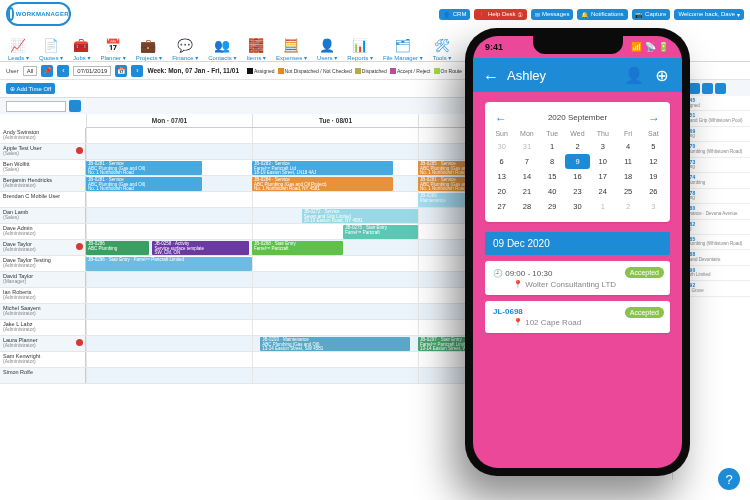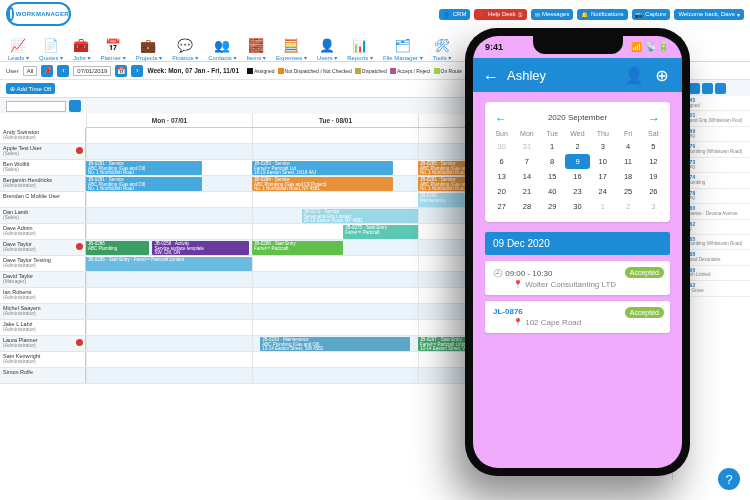--- a/index.html
+++ b/index.html
@@ -48,21 +48,21 @@
 
   
   .rside { position:absolute; right:0; top:80px; width:78px; height:400px; background:#fff; border-left:1px solid #ddd;}
   .rside .filter { height:16px; background:#f3f7fb; display:flex; align-items:center; padding:2px 3px; gap:2px;}
   .rside .filter div{ width:11px;height:11px;background:#1d8bd6;border-radius:2px;}
   .rside .item { padding:2px 3px; font-size:5px; color:#1d8bd6; border-bottom:1px solid #eee; line-height:1.1;}
   .rside .item .sub{color:#888; font-size:4.5px;}
 
   
   .phone { position:absolute; right:60px; top:28px; width:225px; height:448px; background:#0b0b0b; border-radius:32px; padding:8px; box-shadow: -12px 24px 40px rgba(0,0,0,0.45); }
-  .screen { width:100%; height:100%; background:#f0abfc; border-radius:25px; overflow:hidden; position:relative;}
+  .screen { width:100%; height:100%; background:#ec4899; border-radius:25px; overflow:hidden; position:relative;}
   .notch { position:absolute; top:0; left:50%; transform:translateX(-50%); width:90px; height:18px; background:#0b0b0b; border-radius:0 0 12px 12px; z-index:5;}
   .statusbar { height:22px; display:flex; align-items:center; justify-content:space-between; padding:0 12px; font-size:9px; font-weight:600; color:#111;}
   .appheader { height:34px; background:#1d8bd6; display:flex; align-items:center; padding:0 10px; gap:8px; color:#fff;}
   .appheader .back { font-size:16px; }
   .appheader .title { font-size:13px; flex:1; }
   .appheader .hicon { width:20px;height:20px; display:flex;align-items:center;justify-content:center;}
   .calcard { margin:10px 12px; background:#fff; border-radius:4px; padding:6px 4px 8px; box-shadow:0 1px 2px rgba(0,0,0,0.12);}
   .calnav { display:flex; align-items:center; justify-content:space-between; padding:2px 6px 4px;}
   .calnav .arrow { color:#1d8bd6; font-size:12px; }
   .calnav .month { font-size:8px; color:#444; }
@@ -509,19 +509,19 @@
         </div>
     </div>
     <div class="datehdr">09 Dec 2020</div>
     <div id="appts">
         <div class="appt">
           <div class="time">🕘 09:00 - 10:30</div>
           <div class="loc">📍 Wolter Consultanting LTD</div>
           <div class="status">Accepted</div>
         </div>
         <div class="appt">
-          <div class="jobno">JL-0876</div>
+          <div class="jobno">JL-0698</div>
           <div class="loc">📍 102 Cape Road</div>
           <div class="status">Accepted</div>
         </div>
       </div>
   </div>
 </div>
 
 </body></html>

